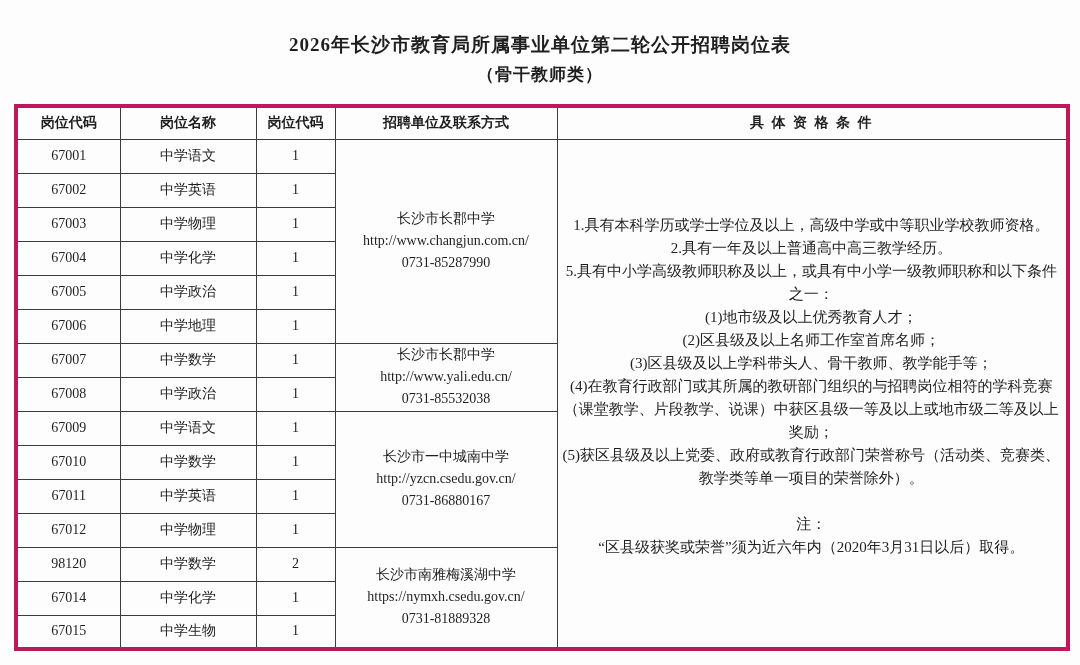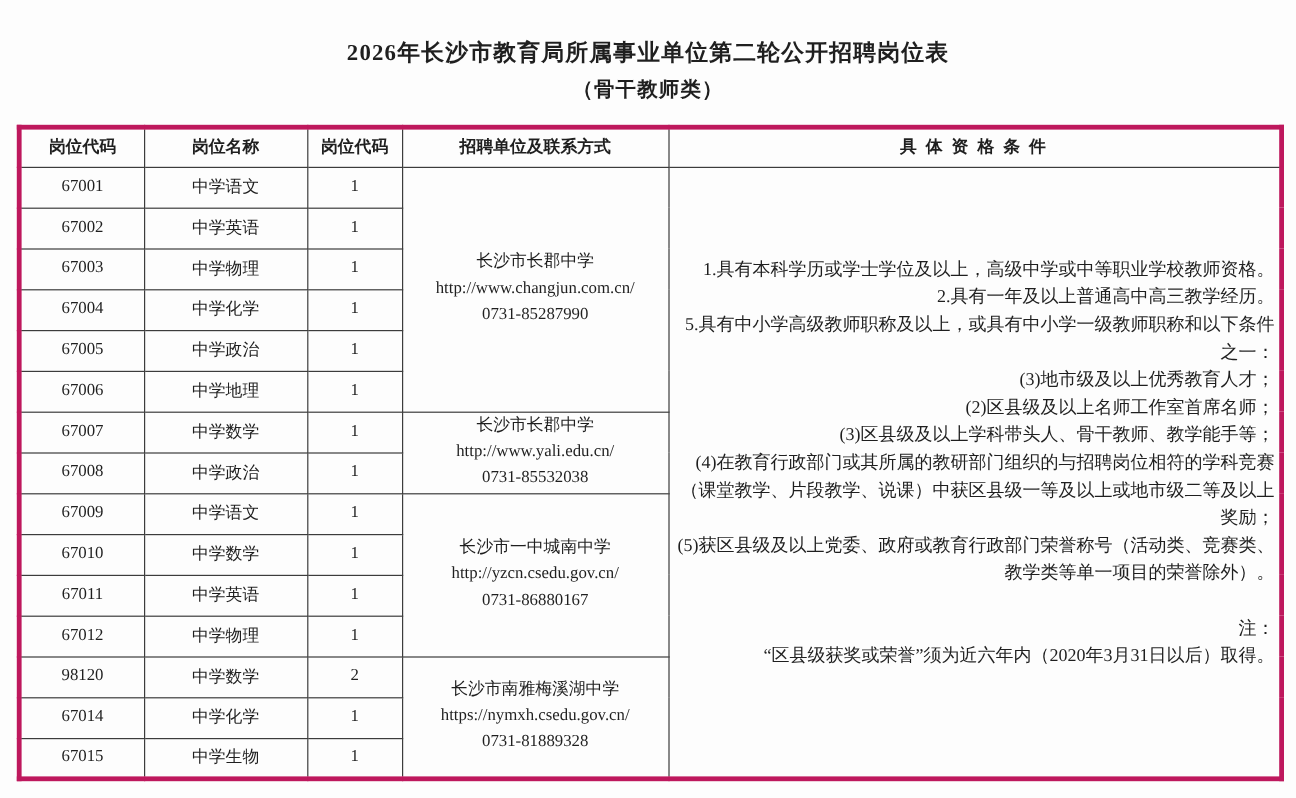--- a/index.html
+++ b/index.html
@@ -52,21 +52,21 @@
   .job-table th {
     font-weight: bold;
     font-size: 14px;
   }
   th.h-qual { letter-spacing: 2px; }
   td.c-unit {
     font-size: 14px;
     line-height: 22px;
   }
   td.c-qual {
-    text-align: right;
+    text-align: center;
     vertical-align: middle;
     padding: 4px 4px 18px 3px;
   }
   .c-qual p {
     font-size: 15px;
     line-height: 23px;
     margin: 0;
     word-break: break-all;
   }
   .c-qual p.gap { margin-top: 23px; }
@@ -105,21 +105,21 @@
         <td>1</td>
         <td class="c-unit" rowspan="6">
           <div>长沙市长郡中学</div>
           <div>http://www.changjun.com.cn/</div>
           <div>0731-85287990</div>
         </td>
         <td class="c-qual" rowspan="15">
           <p>1.具有本科学历或学士学位及以上，高级中学或中等职业学校教师资格。</p>
           <p>2.具有一年及以上普通高中高三教学经历。</p>
           <p>5.具有中小学高级教师职称及以上，或具有中小学一级教师职称和以下条件之一：</p>
-          <p>(3)地市级及以上优秀教育人才；</p>
+          <p>(1)地市级及以上优秀教育人才；</p>
           <p>(2)区县级及以上名师工作室首席名师；</p>
           <p>(3)区县级及以上学科带头人、骨干教师、教学能手等；</p>
           <p>(4)在教育行政部门或其所属的教研部门组织的与招聘岗位相符的学科竞赛（课堂教学、片段教学、说课）中获区县级一等及以上或地市级二等及以上奖励；</p>
           <p>(5)获区县级及以上党委、政府或教育行政部门荣誉称号（活动类、竞赛类、教学类等单一项目的荣誉除外）。</p>
           <p class="gap">注：</p>
           <p>“区县级获奖或荣誉”须为近六年内（2020年3月31日以后）取得。</p>
         </td>
       </tr>
       <tr>
         <td>67002</td>

